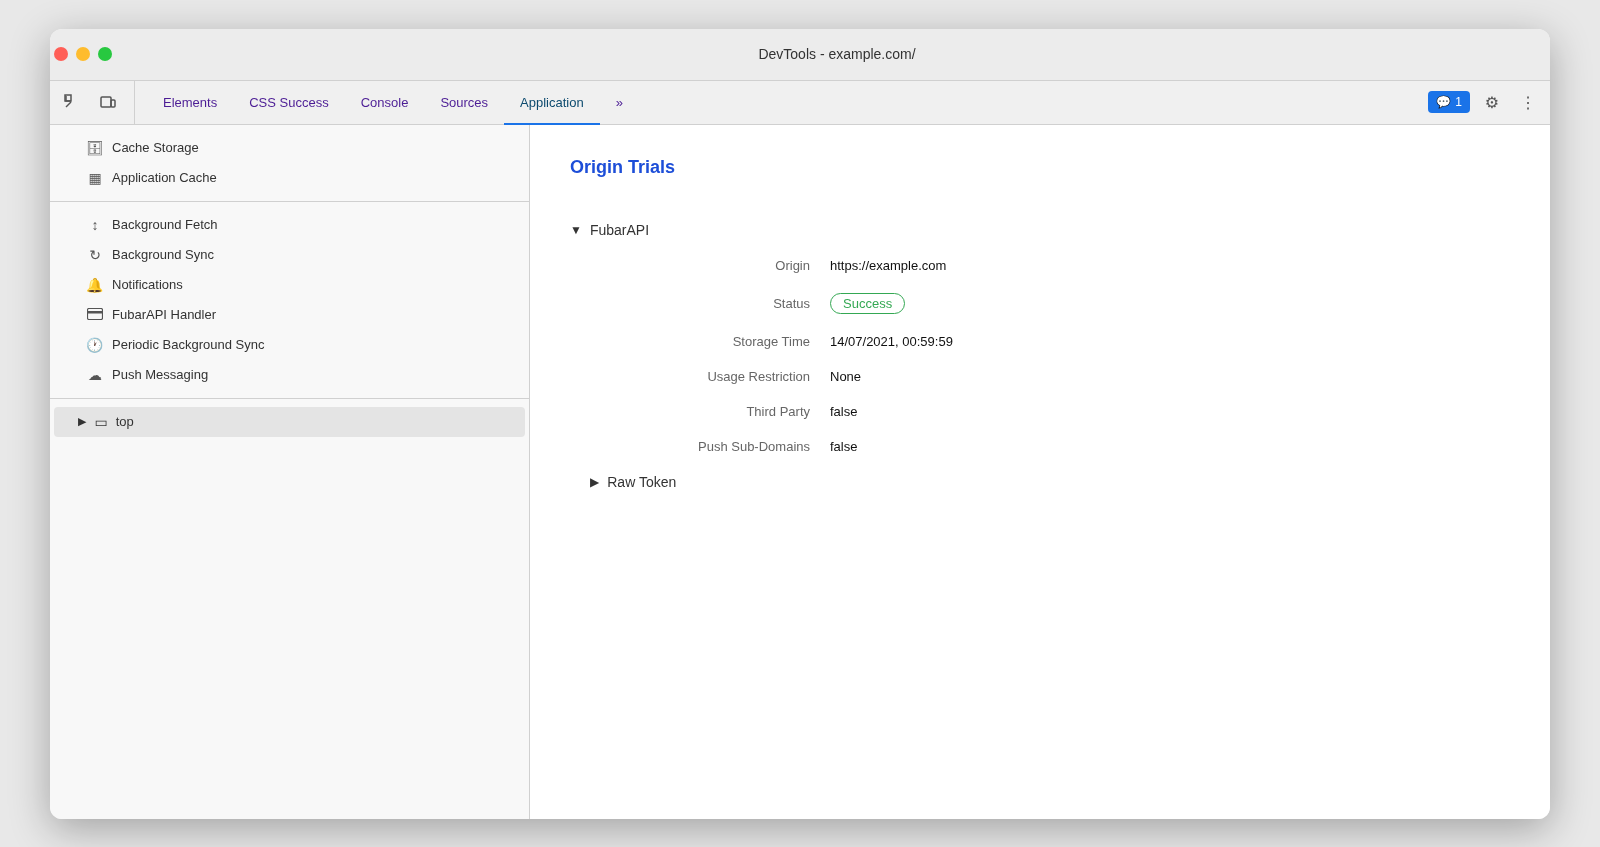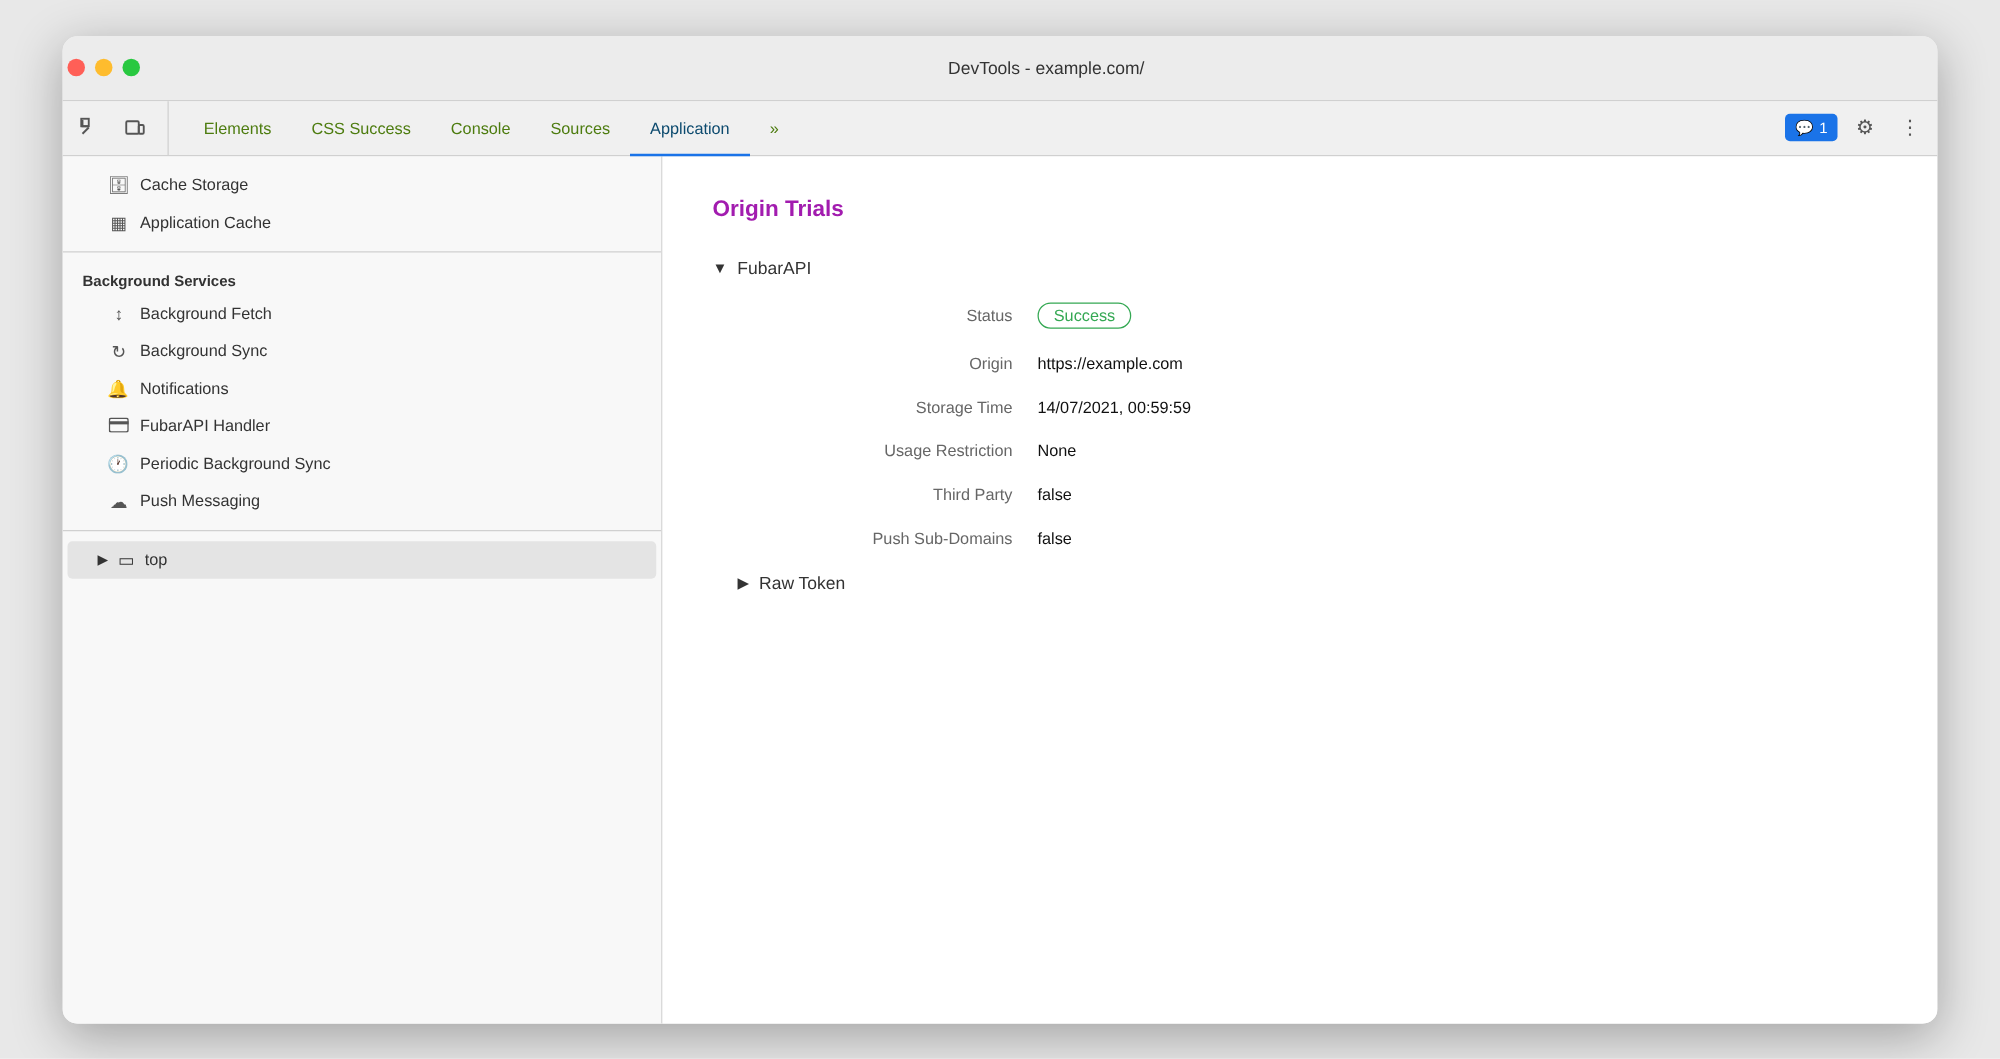--- a/index.html
+++ b/index.html
@@ -83,21 +83,21 @@
     .tabs {
       display: flex;
       align-items: stretch;
       flex: 1;
     }
     .tab {
       display: flex;
       align-items: center;
       padding: 0 16px;
       font-size: 13px;
-      color: #4d7c0f;
+      color: #4c1d95;
       cursor: pointer;
       border-bottom: 2px solid transparent;
       position: relative;
       top: 1px;
     }
     .tab.active {
       color: #0c4a6e;
       border-bottom: 2px solid #1a73e8;
       font-weight: 500;
     }
@@ -188,22 +188,22 @@
     
     .main-panel {
       flex: 1;
       background: white;
       padding: 32px 40px;
       overflow-y: auto;
     }
     .page-title {
       font-size: 18px;
       font-weight: 700;
-      color: #a21caf;
-      margin-bottom: 28px;
+      color: #1d4ed8;
+      margin-bottom: 44px;
     }
     .trial-section {
       margin-bottom: 24px;
     }
     .trial-toggle {
       display: flex;
       align-items: center;
       gap: 8px;
       font-size: 14px;
       color: #333;
@@ -325,21 +325,20 @@
         <span class="item-icon">🗄</span>
         <span>Cache Storage</span>
       </div>
       <div class="sidebar-item">
         <span class="item-icon">▦</span>
         <span>Application Cache</span>
       </div>
 
       <div class="sidebar-divider"></div>
 
-      <div class="sidebar-section-header">Background Services</div>
 
       <div class="sidebar-item">
         <span class="item-icon">↕</span>
         <span>Background Fetch</span>
       </div>
       <div class="sidebar-item">
         <span class="item-icon">↻</span>
         <span>Background Sync</span>
       </div>
       <div class="sidebar-item">
@@ -376,32 +375,32 @@
     <div class="main-panel">
       <div class="page-title">Origin Trials</div>
 
       <div class="trial-section">
         <div class="trial-toggle">
           <span class="arrow">▼</span>
           <span>FubarAPI</span>
         </div>
 
         <div class="detail-row">
+          <div class="detail-label">Origin</div>
+          <div class="detail-value">https://example.com</div>
+        </div>
+
+        <div class="detail-row">
           <div class="detail-label">Status</div>
           <div class="detail-value">
             <span class="status-badge">Success</span>
           </div>
         </div>
 
         <div class="detail-row">
-          <div class="detail-label">Origin</div>
-          <div class="detail-value">https://example.com</div>
-        </div>
-
-        <div class="detail-row">
           <div class="detail-label">Storage Time</div>
           <div class="detail-value">14/07/2021, 00:59:59</div>
         </div>
 
         <div class="detail-row">
           <div class="detail-label">Usage Restriction</div>
           <div class="detail-value">None</div>
         </div>
 
         <div class="detail-row">

